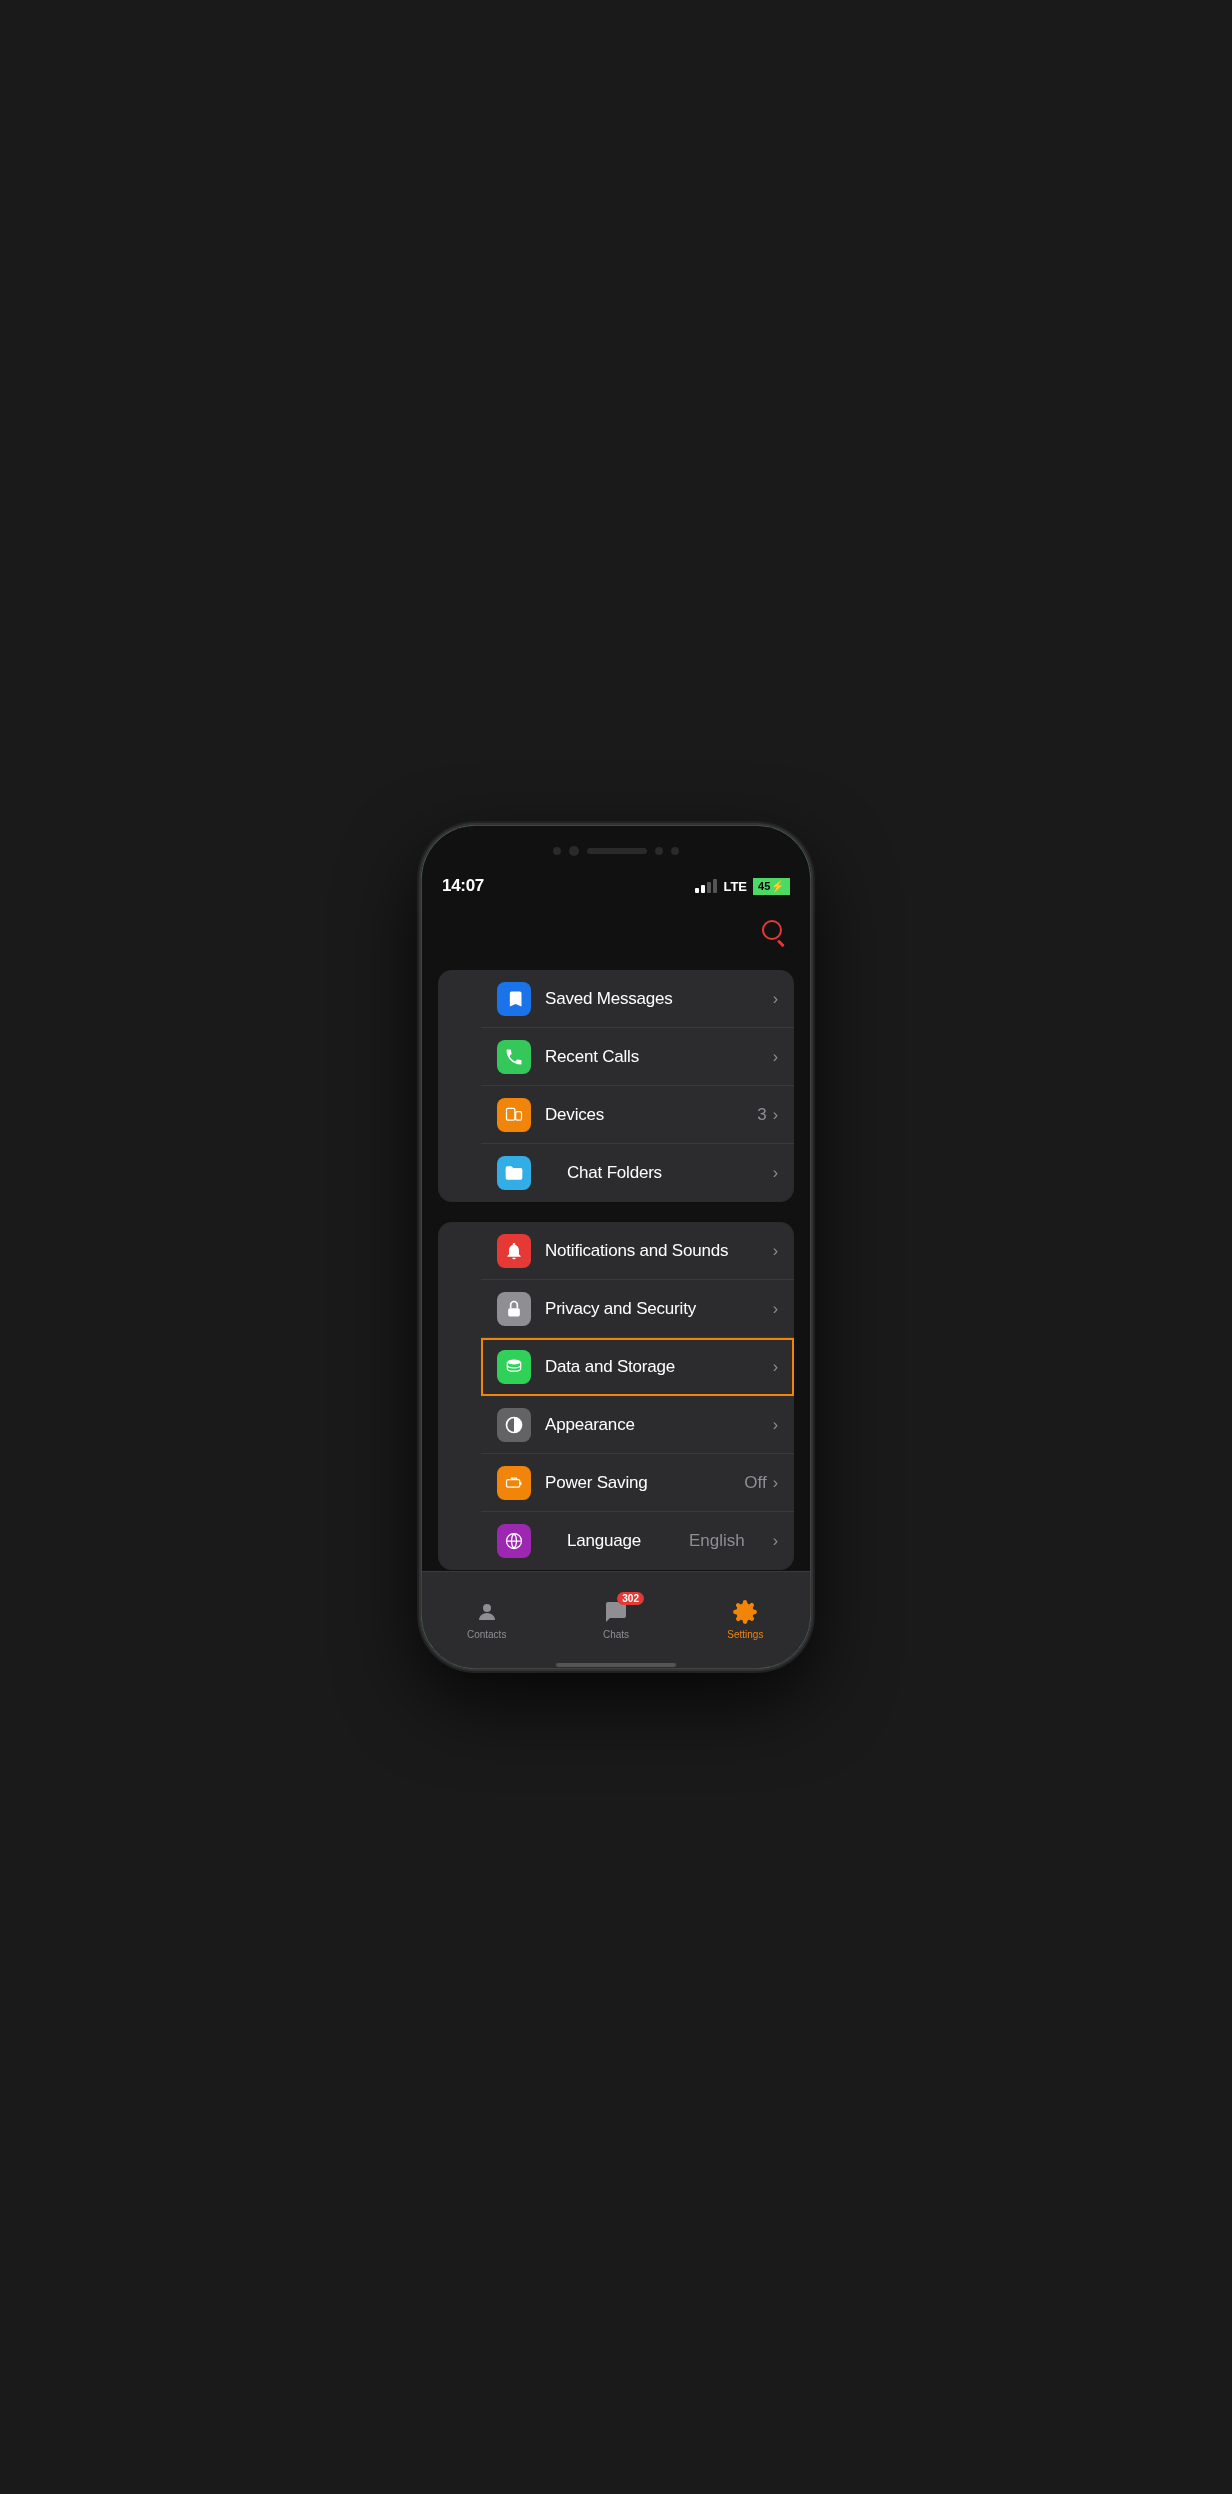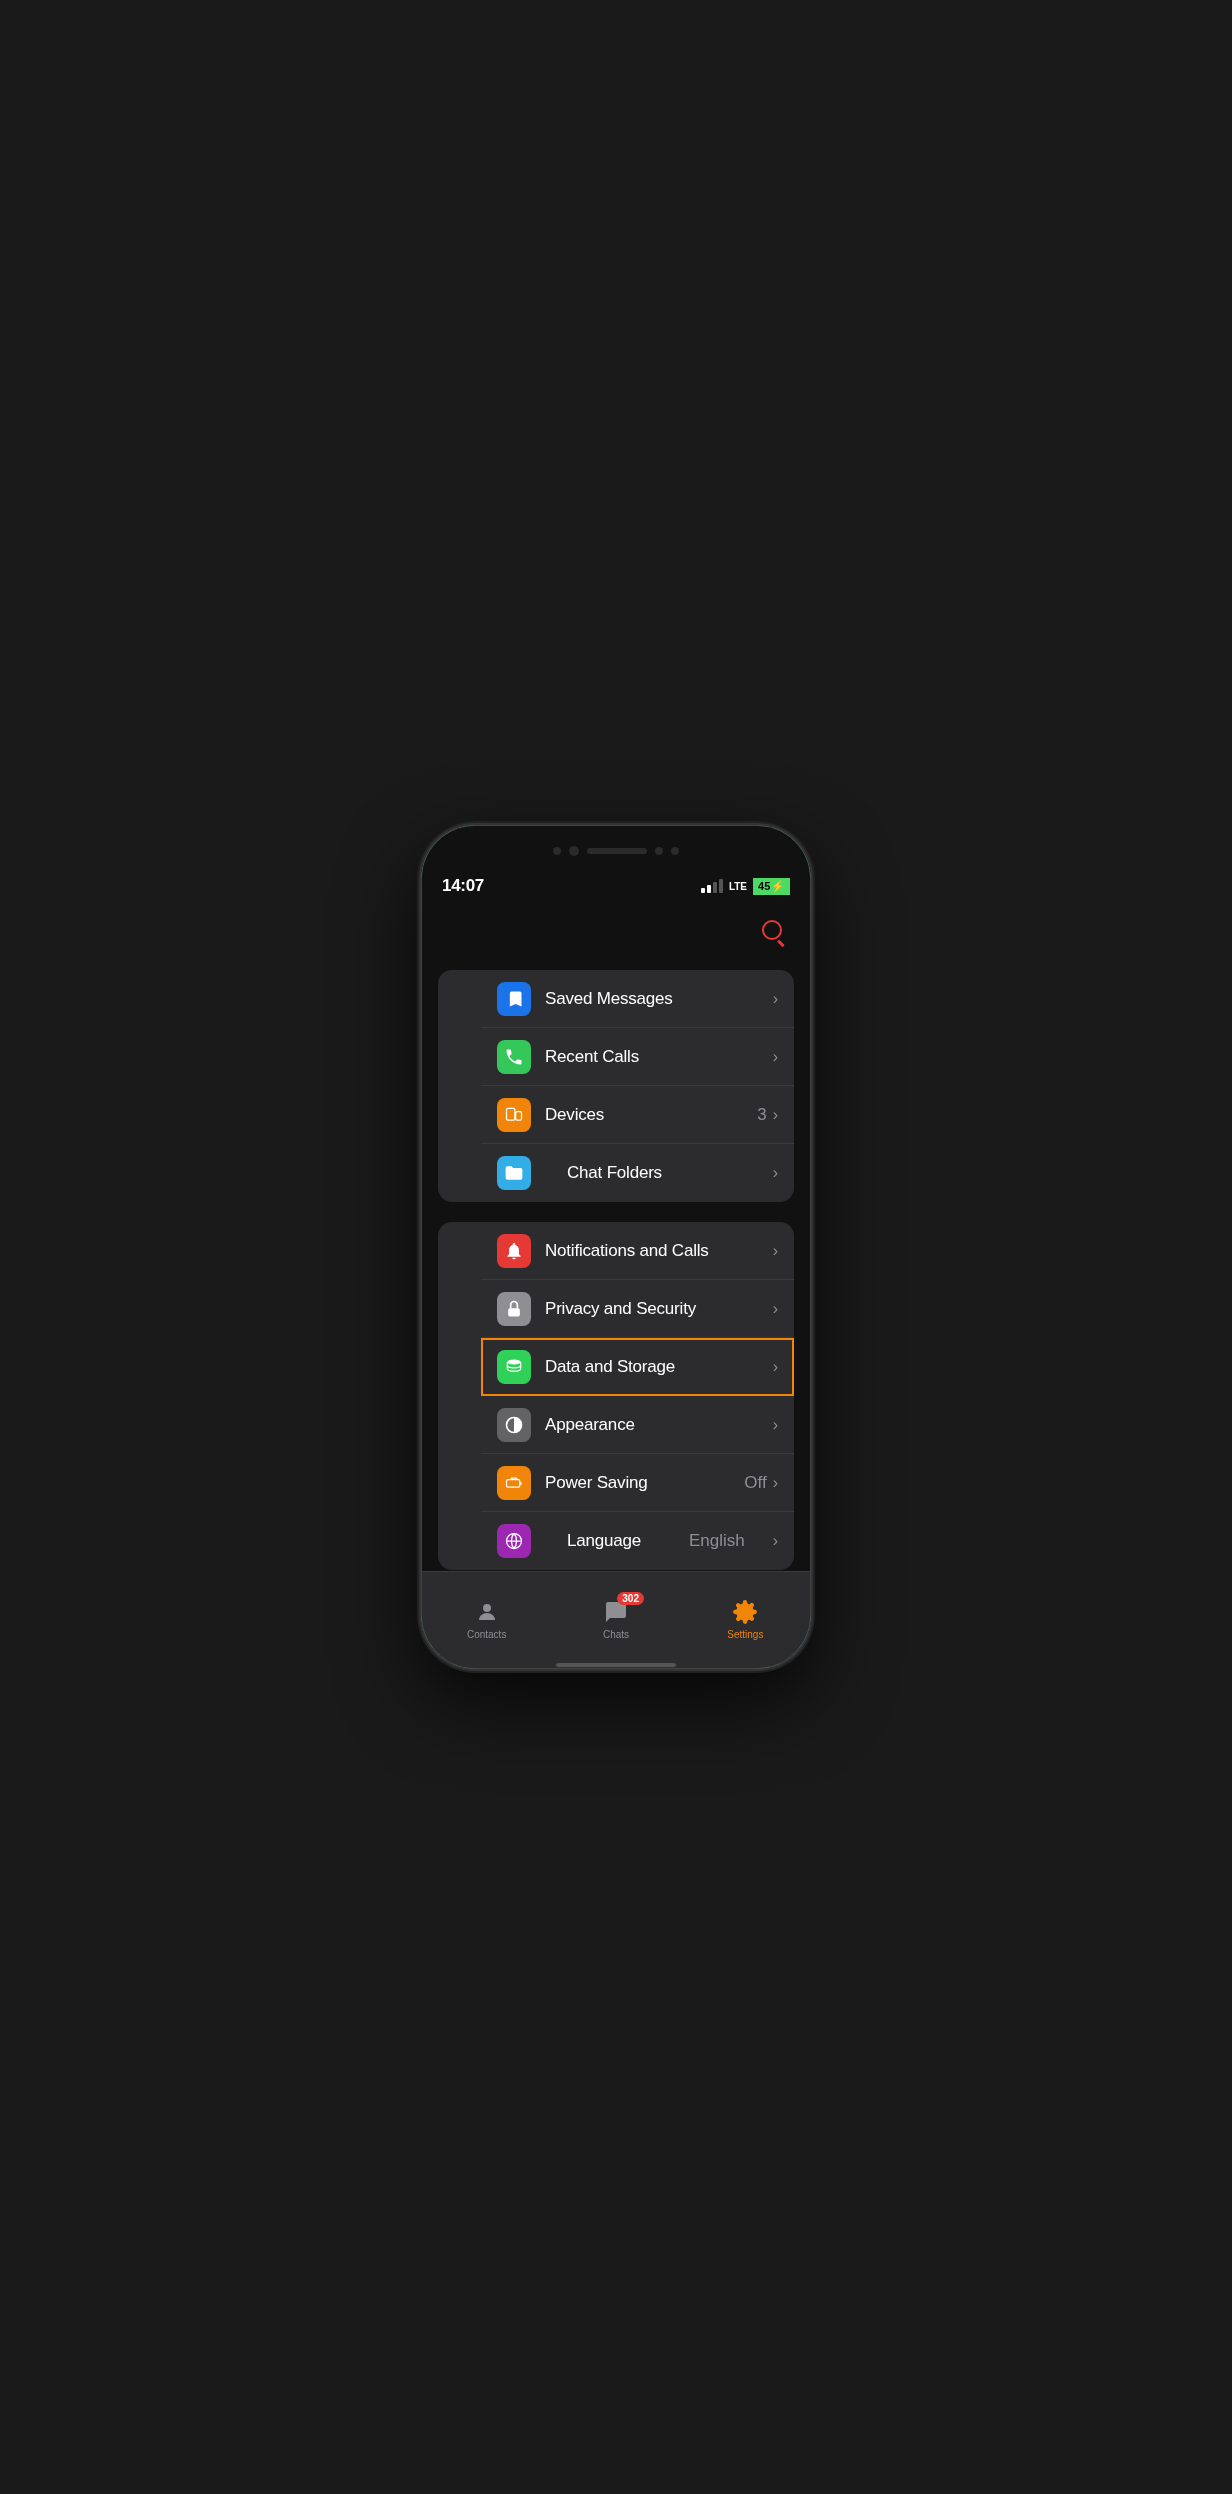--- a/index.html
+++ b/index.html
@@ -112,21 +112,21 @@
       border-radius: 1px;
     }
 
     .signal-bar:nth-child(1) { height: 5px; }
     .signal-bar:nth-child(2) { height: 8px; }
     .signal-bar:nth-child(3) { height: 11px; background: #555; }
     .signal-bar:nth-child(4) { height: 14px; background: #555; }
 
     .lte-text {
       color: #fff;
-      font-size: 10px;
+      font-size: 13px;
       font-weight: 600;
     }
 
     .battery {
       background: #4cd964;
       color: #000;
       font-size: 11px;
       font-weight: 700;
       padding: 2px 5px;
       border-radius: 0;
@@ -429,21 +429,21 @@
       </div>
 
       <div class="settings-group">
 
         <div class="settings-item">
           <div class="item-icon icon-red">
             <svg viewBox="0 0 24 24" fill="white">
                 <path d="M12 22c1.1 0 2-.9 2-2h-4c0 1.1.9 2 2 2zm6-6v-5c0-3.07-1.64-5.64-4.5-6.32V4c0-.83-.67-1.5-1.5-1.5s-1.5.67-1.5 1.5v.68C7.63 5.36 6 7.92 6 11v5l-2 2v1h16v-1l-2-2z"></path>
               </svg>
           </div>
-          <span class="item-label">Notifications and Calls</span>
+          <span class="item-label">Notifications and Sounds</span>
           <span class="chevron">›</span>
         </div>
 
         <div class="settings-item">
           <div class="item-icon icon-gray">
             <svg viewBox="0 0 24 24" fill="white">
                 <rect x="5" y="11" width="14" height="10" rx="2" fill="white"></rect>
                 <path d="M8 11V7a4 4 0 0 1 8 0v4" stroke="white" stroke-width="2" fill="none"></path>
               </svg>
           </div>

